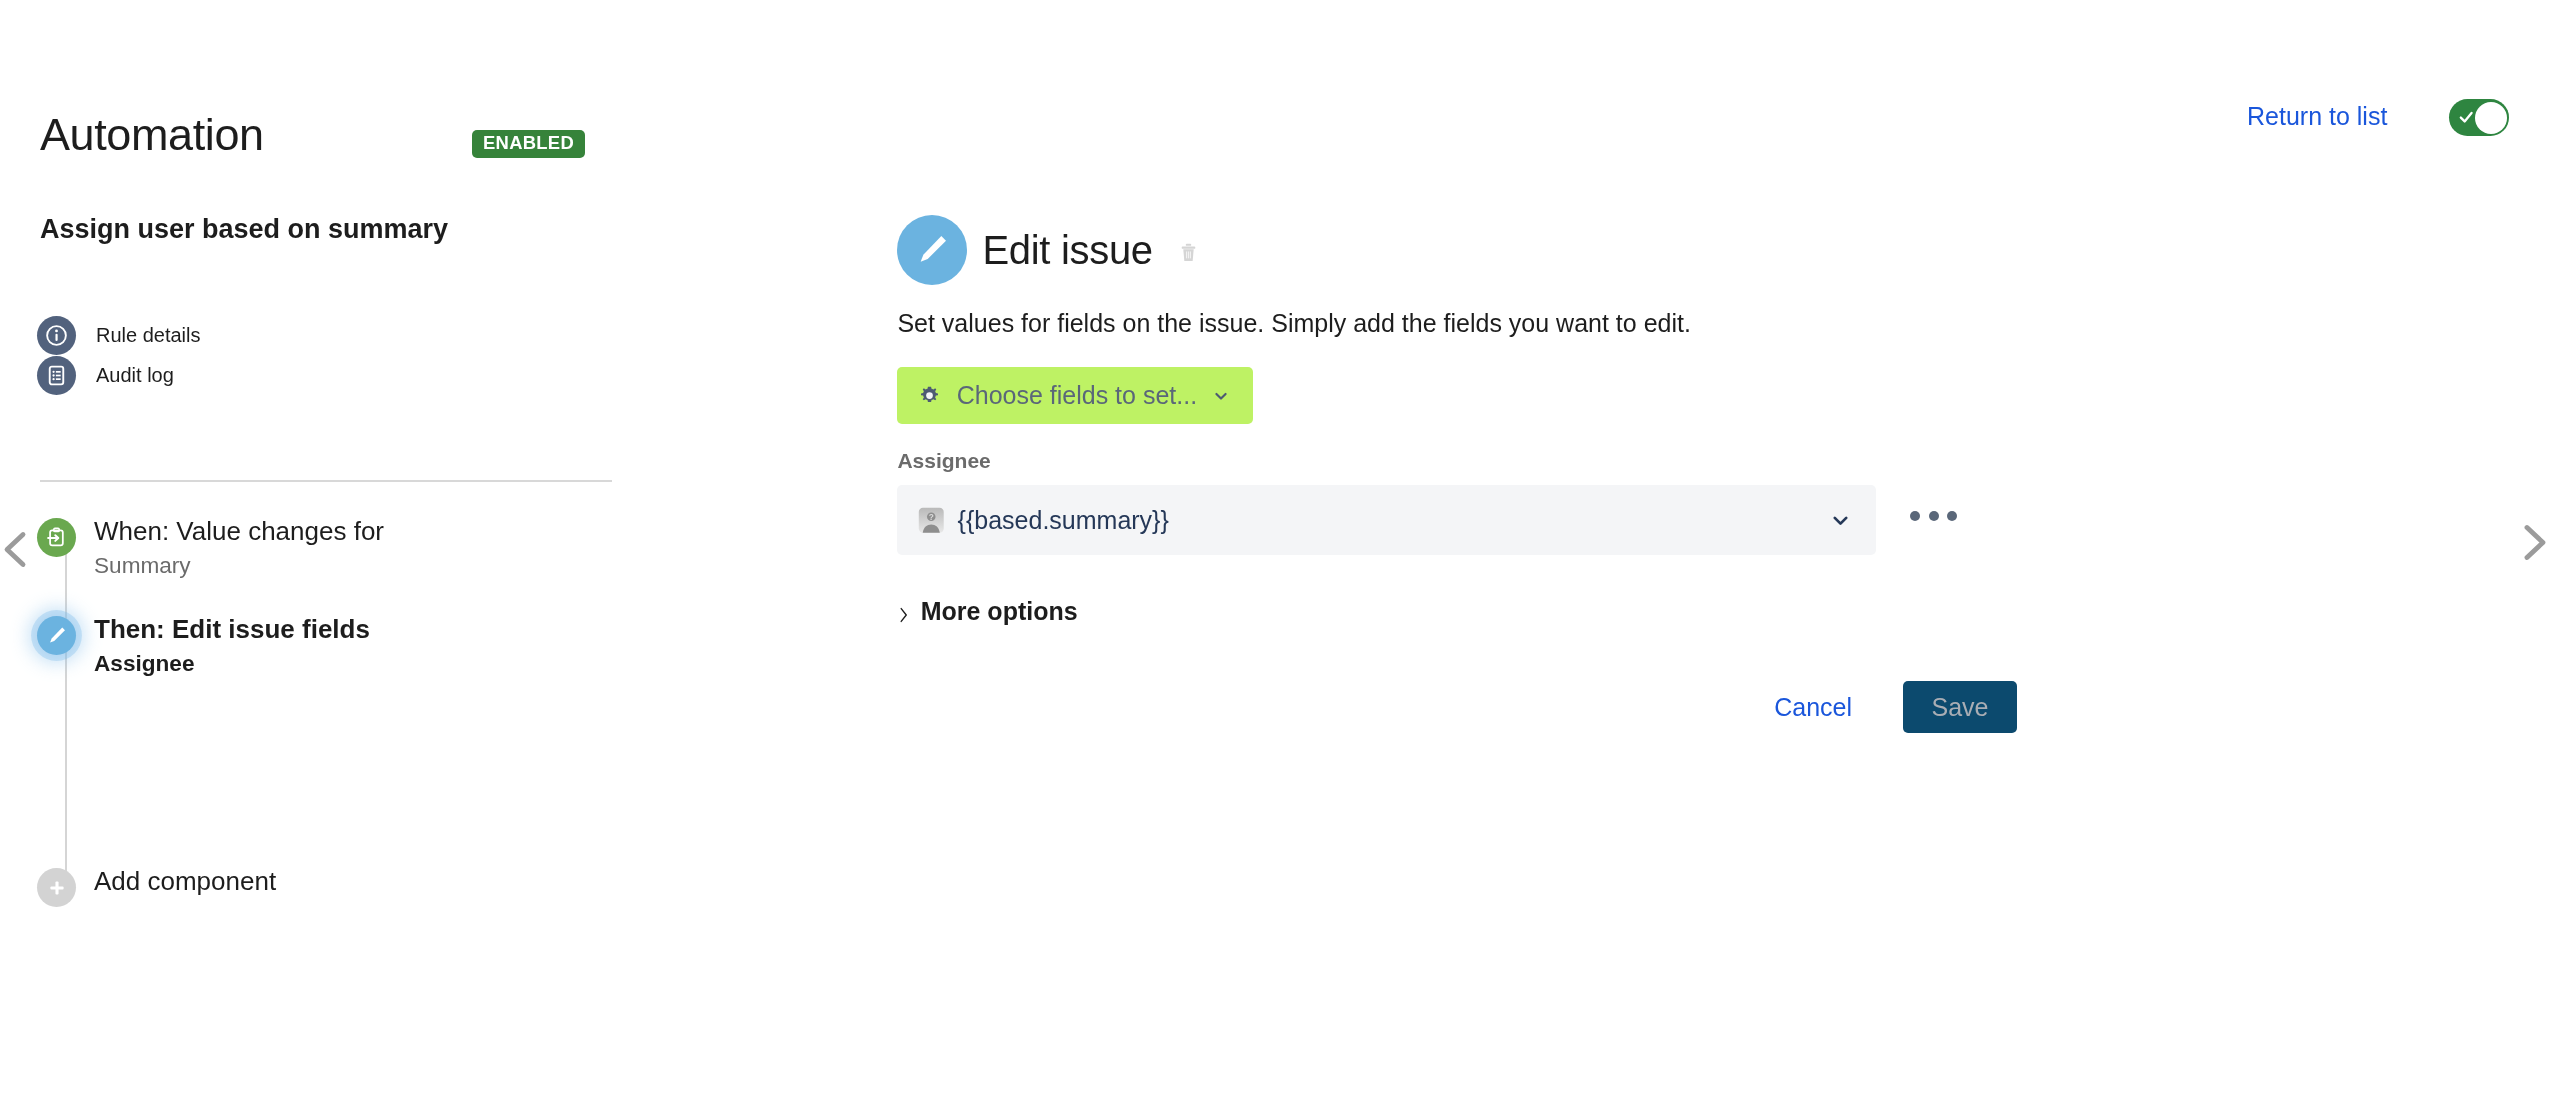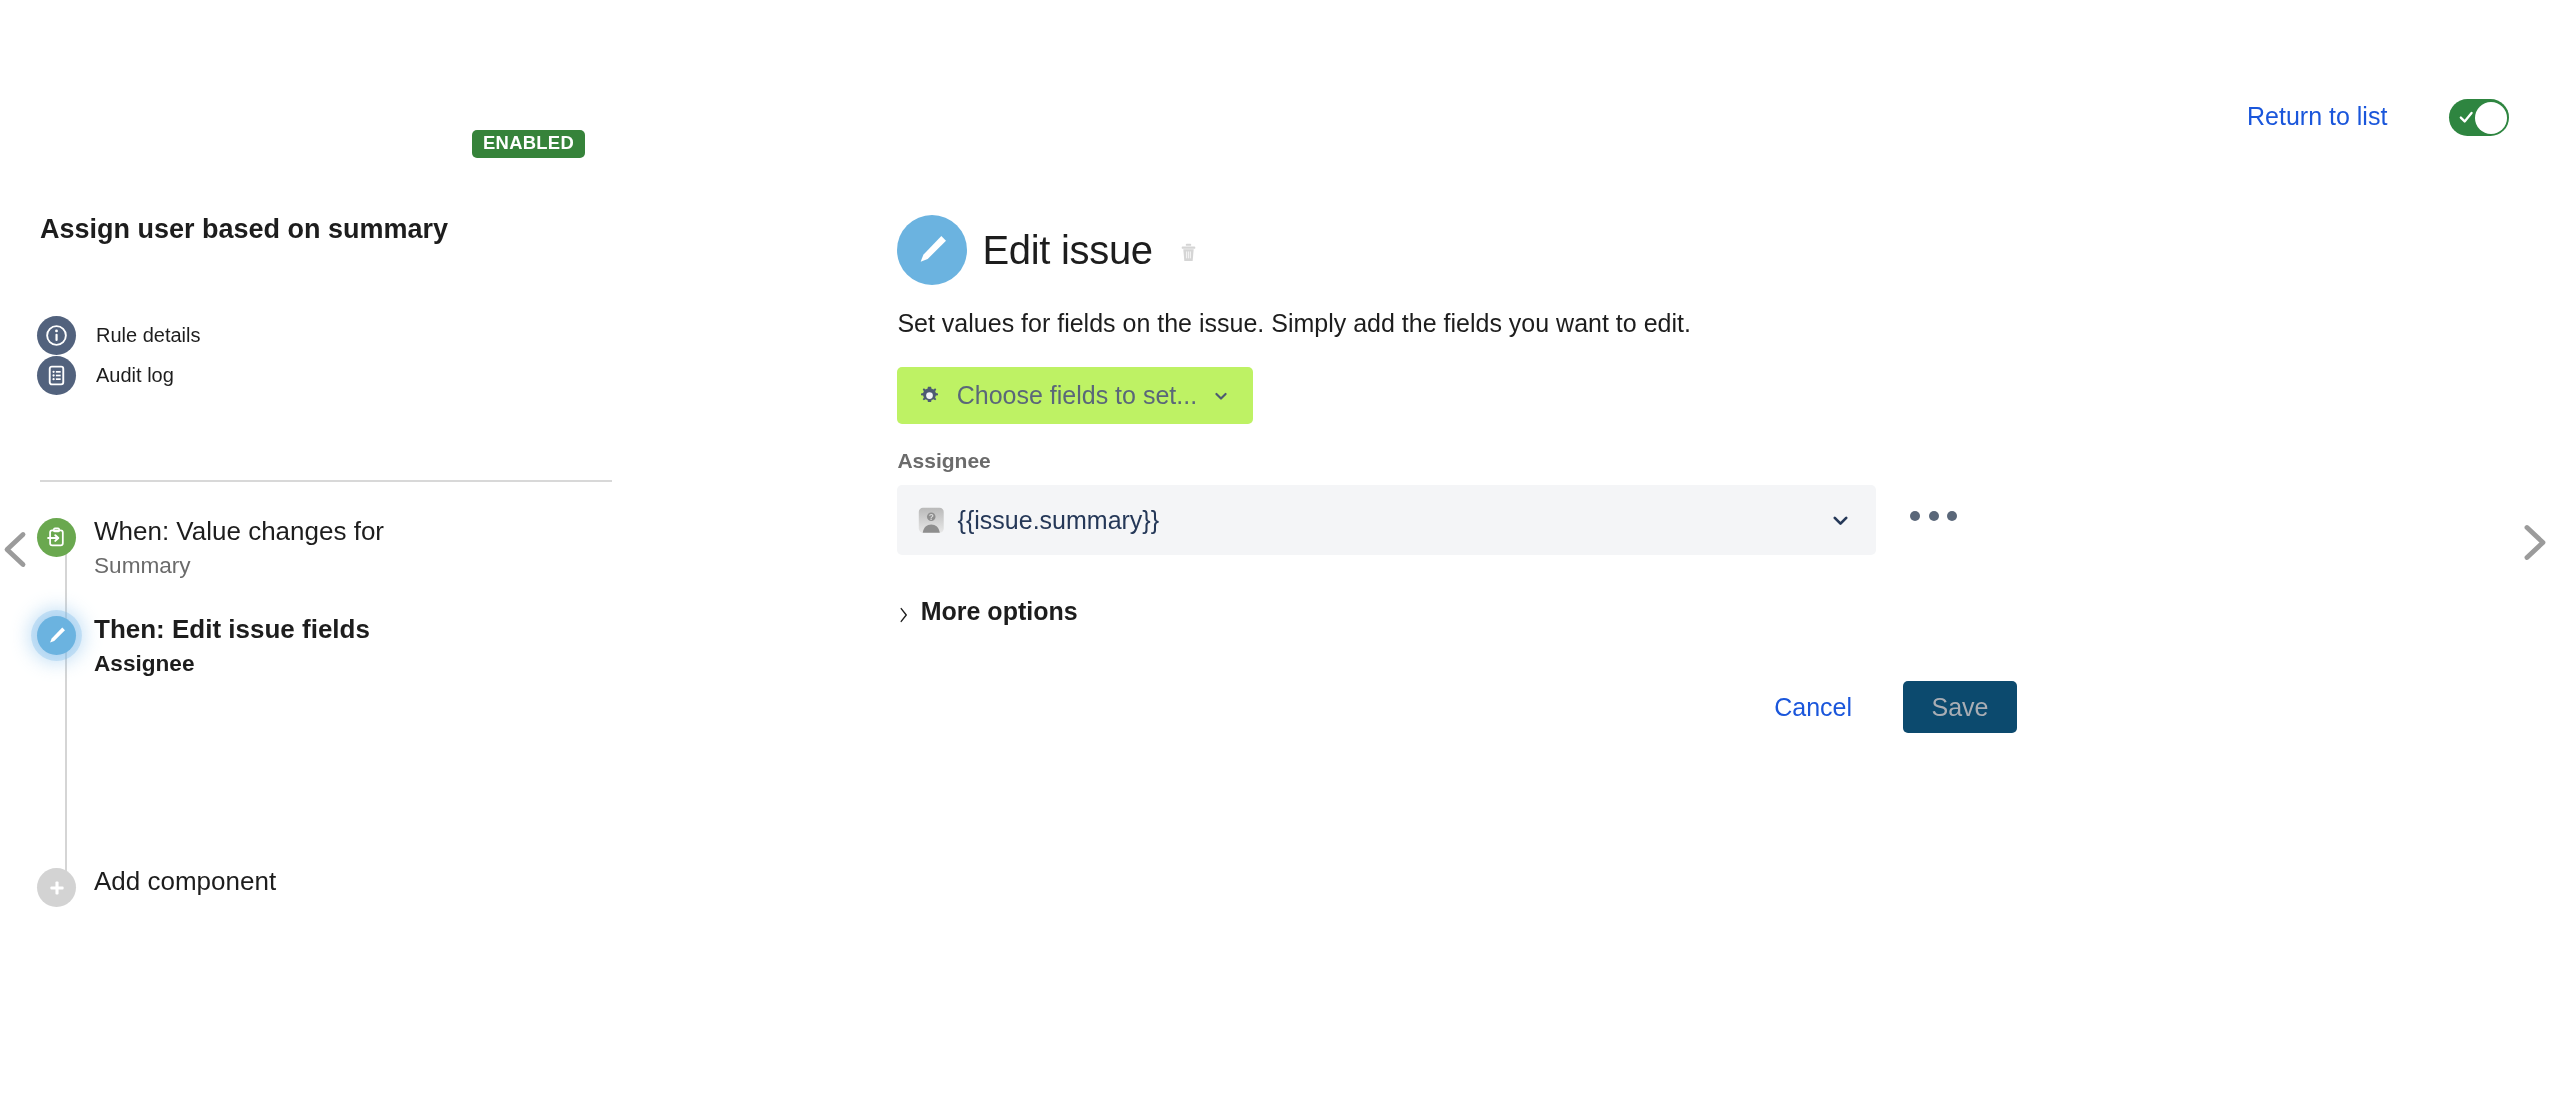--- a/index.html
+++ b/index.html
@@ -328,20 +328,21 @@
     left: 2512px; top: 520px;
     width: 45px; height: 45px;
     cursor: pointer;
   }
 </style>
 </head>
 <body>
 
 <div id="left-panel">
 
+  <div id="page-title">Automation</div>
 
   <div id="status-badge">ENABLED</div>
 
   <div id="rule-name">Assign user based on summary</div>
 
   <div class="nav-item" id="nav-rule-details">
     <span class="nav-circle">
       <svg width="25" height="25" viewBox="0 0 24 24">
         <circle cx="12" cy="12" r="9" fill="none" stroke="#ffffff" stroke-width="1.8"></circle>
         <circle cx="12" cy="7.6" r="1.35" fill="#ffffff"></circle>
@@ -464,21 +465,21 @@
             <stop offset="0%" stop-color="#b9b9b9"></stop>
             <stop offset="100%" stop-color="#e8e8e8"></stop>
           </linearGradient>
         </defs>
         <rect x="1.5" y="1.5" width="21" height="21" rx="3.5" fill="url(#avgrad)"></rect>
         <circle cx="12" cy="9" r="3.6" fill="#8e8e8e"></circle>
         <path d="M4.8 22.5 c0.6 -4.6 3.6 -7 7.2 -7 s6.6 2.4 7.2 7 z" fill="#8e8e8e"></path>
         <text x="12" y="11.4" font-family="Liberation Sans, sans-serif" font-size="7" font-weight="700" fill="#dcdcdc" text-anchor="middle">?</text>
       </svg>
     </span>
-    <span id="assignee-value">{{issue.summary}}</span>
+    <span id="assignee-value">{{based.summary}}</span>
     <span id="assignee-dropdown-chevron">
       <svg width="25" height="25" viewBox="0 0 24 24">
         <path d="M6.5 9.5 L12 15 L17.5 9.5" fill="none" stroke="#253858" stroke-width="2.6" stroke-linecap="round" stroke-linejoin="round"></path>
       </svg>
     </span>
   </div>
 
   <div id="assignee-overflow-button">
     <span class="dot"></span>
     <span class="dot"></span>

